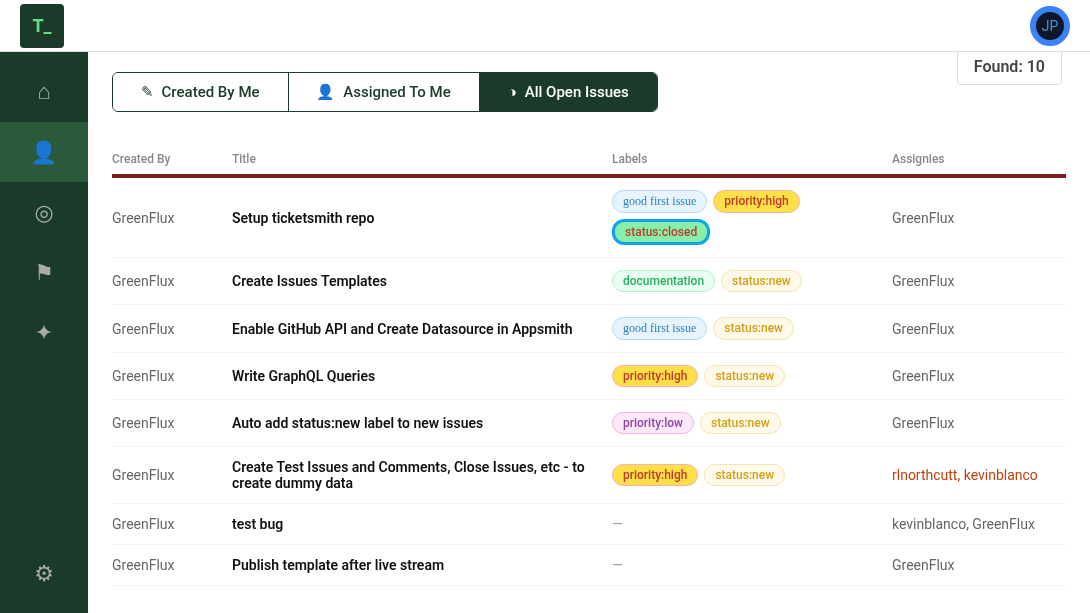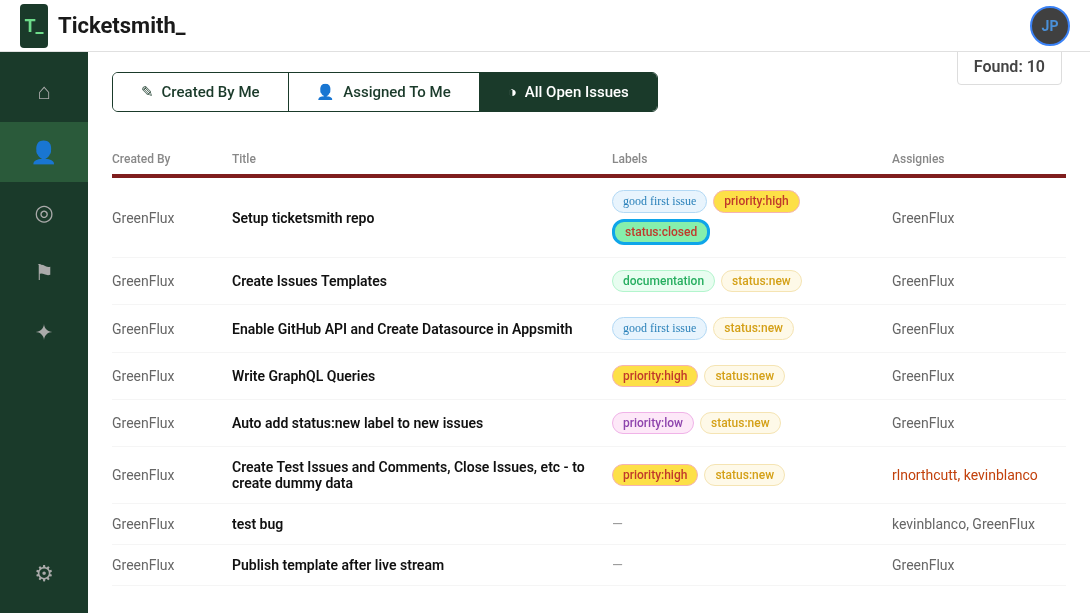--- a/index.html
+++ b/index.html
@@ -19,21 +19,21 @@
       display: flex;
       align-items: center;
       gap: 10px;
       flex: 1;
     }
     .logo-box {
       background: #1a3a2a;
       color: #6ddb8a;
       font-weight: bold;
       font-size: 18px;
-      width: 28px;
+      width: 44px;
       height: 44px;
       display: flex;
       align-items: center;
       justify-content: center;
       border-radius: 4px;
     }
     .app-title {
       font-size: 22px;
       font-weight: 700;
       color: #1a1a1a;
@@ -45,26 +45,26 @@
     }
     .greeting {
       font-size: 16px;
       font-weight: 600;
       color: #222;
     }
     .avatar {
       width: 40px;
       height: 40px;
       border-radius: 50%;
-      border: 2px solid #3b82f6;
-      background: #404040;
+      border: 6px solid #3b82f6;
+      background: #0f172a;
       display: flex;
       align-items: center;
       justify-content: center;
-      font-weight: 700;
+      font-weight: 400;
       color: #4a90d9;
       font-size: 14px;
       cursor: pointer;
     }
 
     
     .main-layout {
       display: flex;
       flex: 1;
       overflow: hidden;
@@ -194,21 +194,20 @@
       align-items: center;
       margin-bottom: 4px;
     }
   </style>
 </head>
 <body>
 
 <div class="top-header">
   <div class="logo-area">
     <div class="logo-box">T_</div>
-    <span class="app-title">Ticketsmith_</span>
   </div>
   <div class="header-right">
     <div class="avatar">JP</div>
   </div>
 </div>
 
 <div class="main-layout">
 
   <div class="sidebar">
     <div class="sidebar-item">

